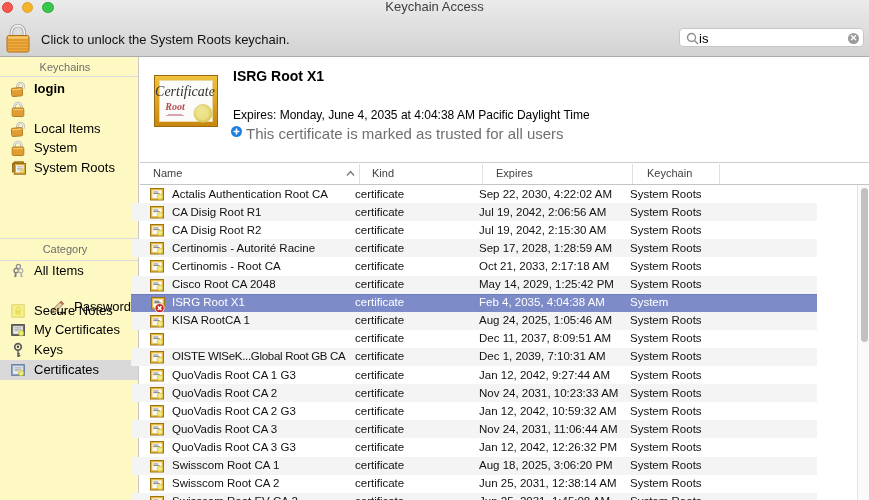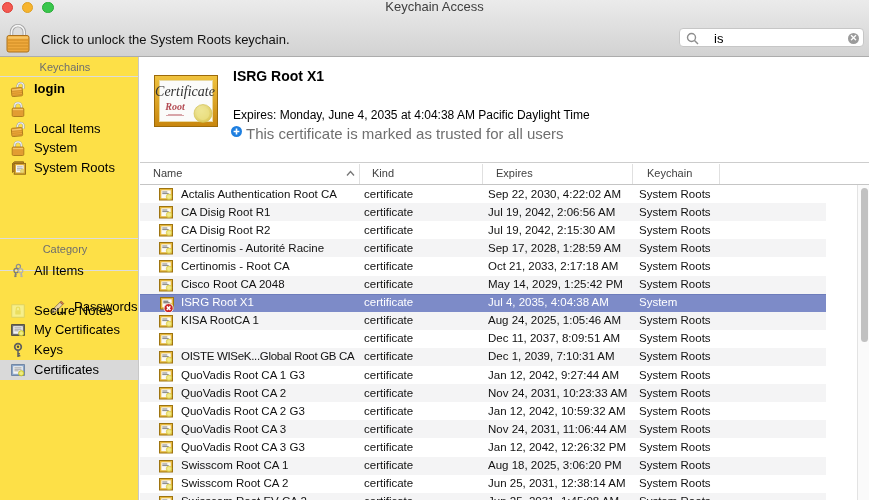--- a/index.html
+++ b/index.html
@@ -15,28 +15,28 @@
 #tl-g { left:42px; background:#39c64c; border:0.5px solid #27ad35; }
 #title { position:absolute; left:0; top:-3px; width:869px; text-align:center;
   font-size:13px; line-height:20px; color:#3e3e3e; }
 
 #lockicon { position:absolute; left:6px; top:22px; }
 #unlocktext { position:absolute; left:41px; top:32px; font-size:13px; color:#111; }
 
 #search { position:absolute; left:679px; top:28px; width:185px; height:19px;
   background:#fff; border:1px solid #c6c6c6; border-radius:4px; }
 #search .mag { position:absolute; left:6px; top:3px; }
-#search .txt { position:absolute; left:34px; top:2px; font-size:13px; color:#000; }
+#search .txt { position:absolute; left:19px; top:2px; font-size:13px; color:#000; }
 #search .clr { position:absolute; right:4px; top:3.5px; width:11px; height:11px;
   border-radius:50%; background:#9b9b9b; color:#fff; font-size:9px; line-height:11px;
   text-align:center; font-weight:bold; }
 
 
 #sidebar { position:absolute; left:0; top:57px; width:139px; height:443px;
-  background:#fde047; border-right:1px solid #c8c8c8; }
+  background:#fef9c3; border-right:1px solid #c8c8c8; }
 .sbheader { position:absolute; left:0; width:138px; text-align:center;
   font-size:11px; color:#6e6e6e; }
 .sbheader span { position:relative; left:-4px; }
 .sbrow { position:absolute; left:0; width:138px; height:20px; font-size:13px;
   color:#000; line-height:20px; }
 .sbrow .ic { position:absolute; left:10px; top:2px; width:16px; height:16px; }
 .sbrow .lb { position:absolute; left:34px; top:0; white-space:nowrap; }
 
 
 #certinfo { position:absolute; left:140px; top:57px; width:729px; height:106px;
@@ -46,21 +46,21 @@
 #ci-l2 { position:absolute; left:93px; top:33px; font-size:12px; color:#000; }
 #ci-l3 { position:absolute; left:93px; top:51px; font-size:12px; color:#000; }
 #ci-l4 { position:absolute; left:106px; top:68px; font-size:15px; color:#6f6f6f; }
 #ci-plus { position:absolute; left:91px; top:69px; width:11px; height:11px; }
 
 
 #thead { position:absolute; left:140px; top:163px; width:729px; height:22px;
   background:#fff; border-bottom:1px solid #c5c5c5; font-size:11px; color:#404040; }
 #thead .h { position:absolute; top:4px;padding-left:8px; }
 #thead .div { position:absolute; top:1px; width:1px; height:20px; background:#e0e0e0; }
-#rows { position:absolute; left:140px; top:185px; width:686px; height:315px; overflow:hidden; }
+#rows { position:absolute; left:131px; top:185px; width:686px; height:315px; overflow:hidden; }
 .row { position:absolute; left:0; width:729px; height:18.1px; font-size:11.5px; color:#111; }
 .row.alt { background:#f4f4f5; }
 .row.sel { background:#7d8bc8; color:#fff; box-shadow:inset 0 1px 0 #6d7cba; }
 .row .cell { position:absolute; top:2.5px; white-space:nowrap; }
 .row .nm { left:41px; }
 .row .kd { left:224px; }
 .row .ex { left:348px; }
 .row .kc { left:499px; }
 .row .cic { position:absolute; left:19px; top:3px; }
 
@@ -147,21 +147,21 @@
       <span class="ic"><svg width="17" height="16" viewBox="0 0 17 16">
           <path d="M2.5 12.5 V3.5 L4.5 1.8 H13.5 V3.2" fill="#c08a28" stroke="#8f6614" stroke-width="0.9"></path>
           <path d="M2.5 12.5 L4 11 M2.5 3.5 L4.5 5" stroke="#8f6614" stroke-width="0.7"></path>
           <rect x="4.2" y="3.4" width="11.3" height="10.8" fill="#ddaa35" stroke="#8f6614" stroke-width="0.9"></rect>
           <rect x="6" y="5.2" width="7.7" height="7.2" fill="#faf8f3"></rect>
           <path d="M7 6.8 h5.7 M7 8.4 h5.7 M7 10 h3.4" stroke="#999" stroke-width="0.7"></path>
           <circle cx="12.2" cy="11" r="1.9" fill="#ead873" stroke="#c9b64a" stroke-width="0.4"></circle>
         </svg></span>
       <span class="lb">System Roots</span>
     </div>
-    <div class="sbheader" style="top:181px; border-top:1px solid #dcdcdc; border-bottom:1px solid #dcdcdc; padding:4px 0 15px;"><span>Category</span></div>
+    <div class="sbheader" style="top:181px; border-top:1px solid #dcdcdc; border-bottom:1px solid #dcdcdc; padding:4px 0 5px;"><span>Category</span></div>
     <div class="sbrow" style="top:204px;">
       <span class="ic"><svg width="16" height="16" viewBox="0 0 16 16">
           <circle cx="8.4" cy="3.4" r="2.1" fill="none" stroke="#8f8f8f" stroke-width="1.2"></circle>
           <circle cx="6.2" cy="7.6" r="2.2" fill="none" stroke="#7c7c7c" stroke-width="1.3"></circle>
           <path d="M5.6 9.6 L4.8 14.2 M4.9 13.2 l1.6 0.3 M5.2 11.6 l1.6 0.3" stroke="#7c7c7c" stroke-width="1.2" fill="none"></path>
           <circle cx="10.7" cy="7.8" r="2.1" fill="none" stroke="#b0b0b0" stroke-width="1.2"></circle>
           <path d="M11.2 9.7 L12.2 14.2 M12 13.2 l-1.6 0.35 M11.7 11.6 l-1.6 0.35" stroke="#b0b0b0" stroke-width="1.1" fill="none"></path>
         </svg></span>
       <span class="lb">All Items</span>
     </div>
@@ -343,21 +343,21 @@
           <rect x="1.5" y="0.5" width="13" height="11.5" fill="#e6b83e" stroke="#9e7410"></rect>
           <rect x="3.3" y="2.3" width="9.4" height="7.9" fill="#fbfaf6"></rect>
           <path d="M4.3 4.2 h5 M4.3 5.8 h6.4" stroke="#4a4a4a" stroke-width="0.9"></path>
           <circle cx="11" cy="8.8" r="2.8" fill="#ecdf64" stroke="#cabd3e" stroke-width="0.5"></circle>
           <circle cx="11" cy="8.8" r="1.8" fill="#f1ea93"></circle>
           <circle cx="9.6" cy="11.2" r="4.6" fill="#ca2222" stroke="#f2f3f7" stroke-width="0.9"></circle>
           <path d="M7.8 9.4 l3.6 3.6 M11.4 9.4 l-3.6 3.6" stroke="#fff" stroke-width="1.5"></path>
         </svg></span>
       <span class="cell nm">ISRG Root X1</span>
       <span class="cell kd">certificate</span>
-      <span class="cell ex">Jul 4, 2035, 4:04:38 AM</span>
+      <span class="cell ex">Feb 4, 2035, 4:04:38 AM</span>
       <span class="cell kc">System</span>
     </div>
     <div class="row alt" style="top:126.70000000000002px">
       <span class="cic"><svg width="14" height="13" viewBox="0 0 14 13">
           <rect x="0.5" y="0.5" width="13" height="11.5" fill="#e6b83e" stroke="#9e7410"></rect>
           <rect x="2.3" y="2.3" width="9.4" height="7.9" fill="#fbfaf6"></rect>
           <path d="M3.3 4 h5 M3.3 5.6 h6.4" stroke="#666" stroke-width="0.8"></path>
           <circle cx="10" cy="8.8" r="2.8" fill="#ecdf64" stroke="#cabd3e" stroke-width="0.5"></circle>
           <circle cx="10" cy="8.8" r="1.8" fill="#f1ea93"></circle>
         </svg></span>

